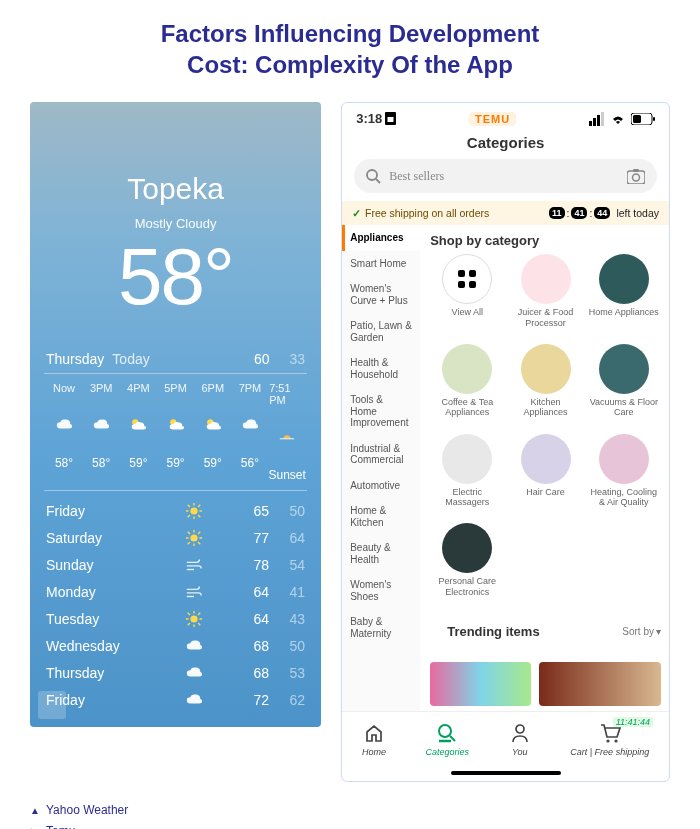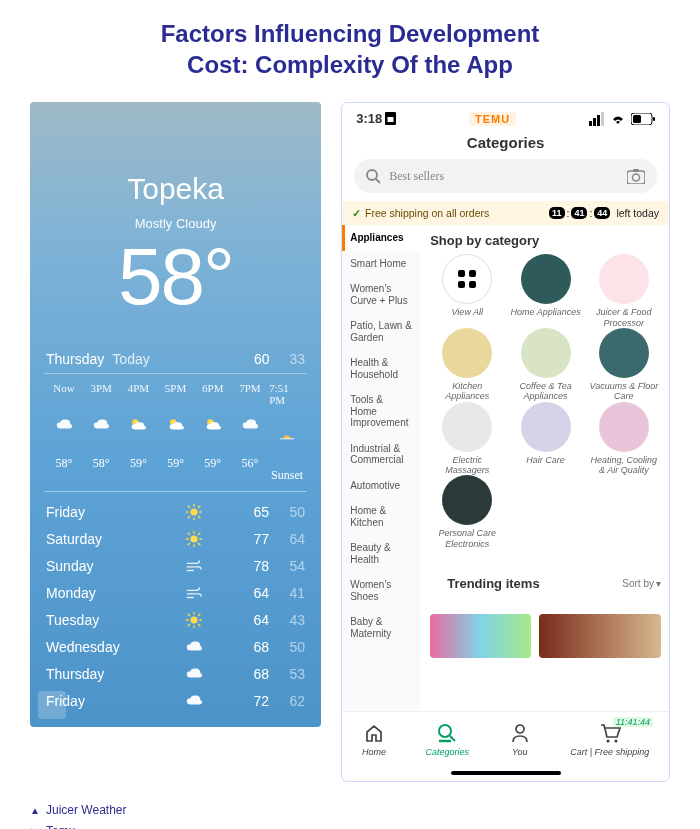--- a/index.html
+++ b/index.html
@@ -21,21 +21,21 @@
     position: relative; padding: 70px 16px 12px 16px; font-weight:300;
   }
   .city { text-align:center; font-size:30px; font-weight:300;}
   .cond { text-align:center; font-size:13px; opacity:.95; margin-top:10px;}
   .big { text-align:center; font-size:80px; font-weight:200; letter-spacing:-2px;}
   .dayrow { display:flex; align-items:center; font-size:14px; margin-top:28px; gap:8px;}
   .dayrow .hi { margin-left:auto; }
   .dayrow .lo { opacity:.55; margin-left:12px;}
   .sep { border-top:1px solid rgba(255,255,255,.4); margin:6px -2px;}
   .hours { display:flex; justify-content:space-between; font-size:11px; padding:2px 0;}
-  .hcol { display:flex; flex-direction:column; align-items:center; gap:22px; width:36px;font-family:Liberation Serif, serif;}
+  .hcol { display:flex; flex-direction:column; align-items:center; gap:22px; width:36px;}
   .hcol .t { font-size:11px; opacity:.9;}
   .hcol .ic { width:18px; height:18px; display:flex; align-items:center; justify-content:center;}
   .hcol .v { font-size:12px;}
   .fc { font-size:14px;}
   .fc-row { display:flex; align-items:center; height:27px;}
   .fc-row .d { width:98px;}
   .fc-row .mid { flex:1; display:flex; justify-content:center; align-items:center;}
   .fc-row .hi { width:26px; text-align:right;}
   .fc-row .lo { width:26px; text-align:right; opacity:.55; margin-left:10px;}
   .twc { position:absolute; left:8px; bottom:8px; width:28px; height:28px; background:rgba(255,255,255,.22); border-radius:3px;}
@@ -53,21 +53,21 @@
   .search .cam { margin-left:auto;}
   .banner { margin:8px 0 0; background:#fff5e3; padding:6px 10px; display:flex; align-items:center; font-size:10.5px; color:#6b4b00;}
   .timer { margin-left:auto; display:flex; align-items:center; gap:2px; color:#222;}
   .blk { background:#000; color:#fff; padding:1px 3px; border-radius:5px; font-size:9px; font-weight:600;}
   .main { flex:1; display:flex; overflow:hidden;}
   .side { width:78px; background:#fafafa; font-size:10px; color:#555; }
   .side .sit { padding:7px 8px; line-height:1.15;}
   .side .sit.active { background:#fff; border-left:3px solid #ff7b00; font-weight:700; color:#000; padding-left:5px;}
   .content { flex:1; padding:6px 8px 0 10px; overflow:hidden;}
   .sh { font-weight:700; font-size:13px; margin:2px 0 6px;}
-  .grid { display:grid; grid-template-columns:repeat(3,1fr); gap:0 4px;font-style:italic;}
+  .grid { display:grid; grid-template-columns:repeat(3,1fr); gap:16px 4px;}
   .cell { display:flex; flex-direction:column; align-items:center;}
   .circ { width:50px; height:50px; border-radius:50%; display:flex; align-items:center; justify-content:center; font-size:18px;}
   .cell .lbl { font-size:9px; text-align:center; color:#666; margin-top:3px; line-height:1.15;}
   .trend { display:flex; align-items:center; margin-top:10px;}
   .trend .sort { margin-left:auto; font-size:10px; color:#777; display:flex; align-items:flex-end; gap:2px;}
   .thumbs { display:flex; gap:8px; margin-top:6px;}
   .thumbs div { height:44px; border-radius:4px;}
   .tabbar { height:56px; border-top:1px solid #eee; display:flex; align-items:center; justify-content:space-around;}
   .tab { display:flex; flex-direction:column; align-items:center; font-size:9px; gap:3px; color:#444;font-style:italic;}
   .tab.active { color:#00a060;}
@@ -360,34 +360,34 @@
                 <svg width="22" height="22" viewBox="0 0 22 22">
                   <rect x="2" y="2" width="7" height="7" rx="2" fill="#000"></rect>
                   <rect x="13" y="2" width="7" height="7" rx="2" fill="#000"></rect>
                   <rect x="2" y="13" width="7" height="7" rx="2" fill="#000"></rect>
                   <rect x="13" y="13" width="7" height="7" rx="2" fill="#000"></rect>
                 </svg>
               </div>
               <div class="lbl">View All</div>
             </div>
             <div class="cell">
+              <div class="circ" style="background:#fde3e7;"></div>
+              <div class="lbl">Juicer &amp; Food Processor</div>
+            </div>
+            <div class="cell">
               <div class="circ" style="background:#2f5a5c;"></div>
               <div class="lbl">Home Appliances</div>
             </div>
             <div class="cell">
-              <div class="circ" style="background:#fde3e7;"></div>
-              <div class="lbl">Juicer &amp; Food Processor</div>
+              <div class="circ" style="background:#d8e4c4;"></div>
+              <div class="lbl">Coffee &amp; Tea Appliances</div>
             </div>
             <div class="cell">
               <div class="circ" style="background:#e9d79b;"></div>
               <div class="lbl">Kitchen Appliances</div>
-            </div>
-            <div class="cell">
-              <div class="circ" style="background:#d8e4c4;"></div>
-              <div class="lbl">Coffee &amp; Tea Appliances</div>
             </div>
             <div class="cell">
               <div class="circ" style="background:#3a6a6e;"></div>
               <div class="lbl">Vacuums &amp; Floor Care</div>
             </div>
             <div class="cell">
               <div class="circ" style="background:#e8e8e8;"></div>
               <div class="lbl">Electric Massagers</div>
             </div>
             <div class="cell">
@@ -454,15 +454,15 @@
           <span class="cart-lbl" style="position:absolute;top:-5px;left:14px">11:41:44</span>
         </span>
         <span>Cart | Free shipping</span>
       </div>
     </div>
     <div class="homebar"></div>
   </div>
 </div>
 
 <div class="legend">
-  <div><span class="m">▲</span><span>Juicer Weather</span></div>
+  <div><span class="m">▲</span><span>Yahoo Weather</span></div>
   <div><span class="m">▶</span><span>Temu</span></div>
 </div>
 
 </body></html>

